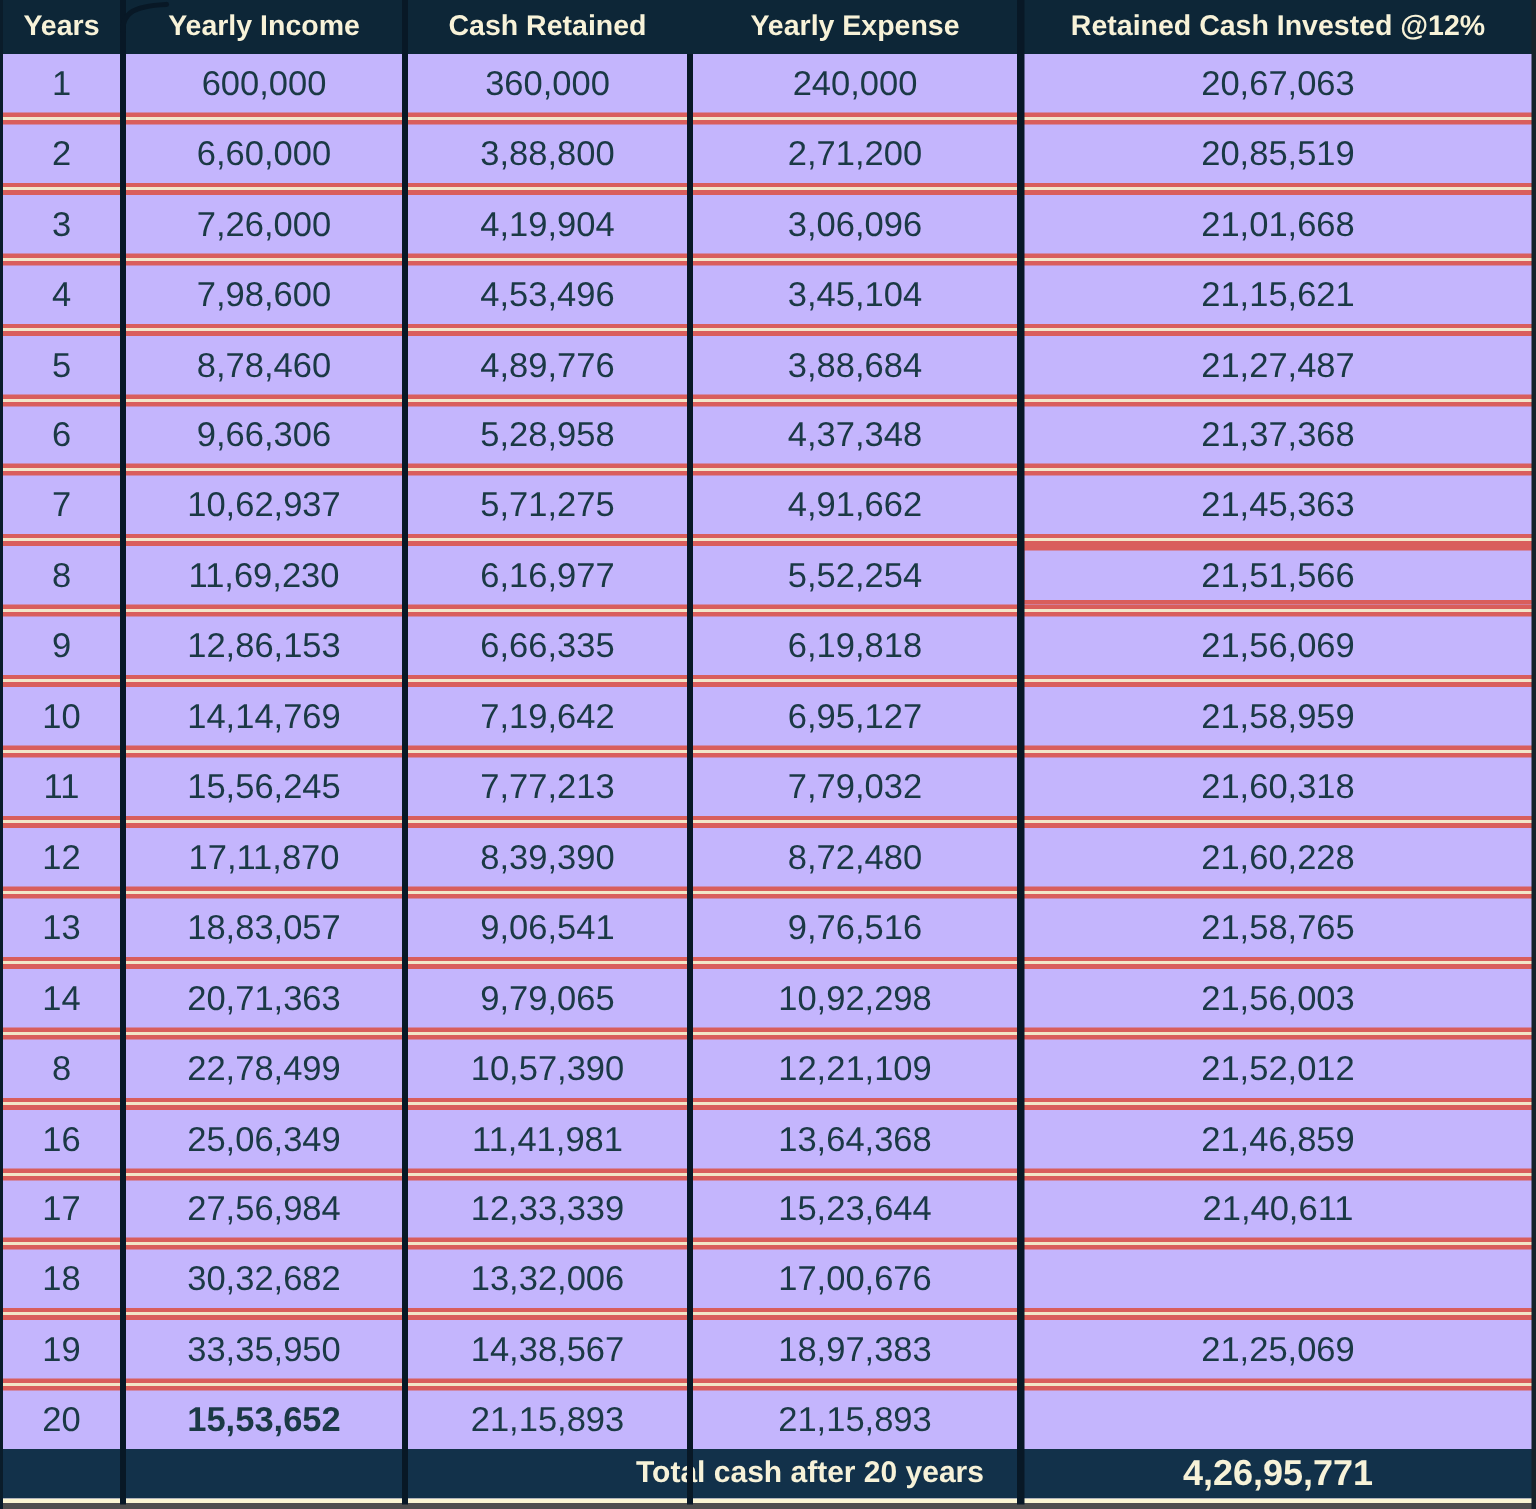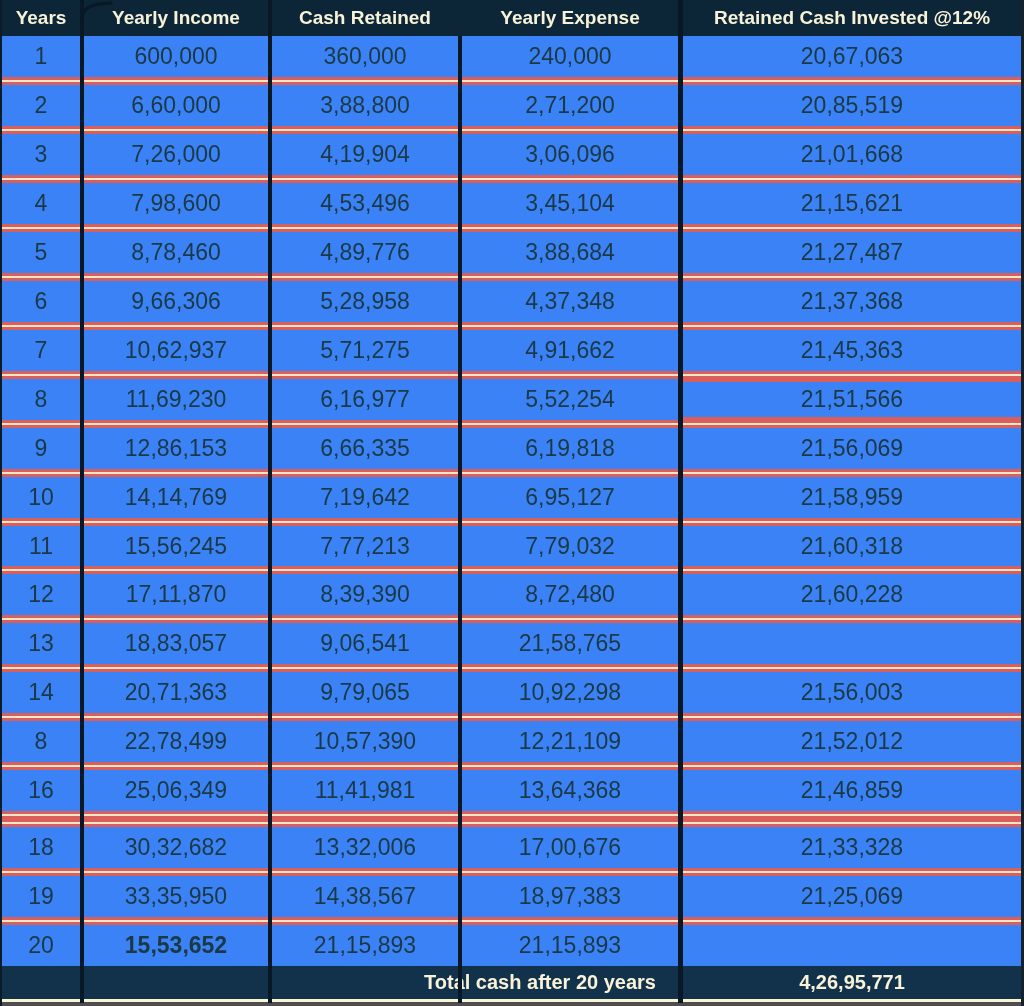--- a/index.html
+++ b/index.html
@@ -1,19 +1,19 @@
 <!DOCTYPE html>
 <html><head>
 <meta charset="utf-8">
 <style>
   html,body{margin:0;padding:0;background:#e8e8e8;}
   .stage{
     position:relative;
     width:1024px;height:1006px;
-    background:#3b82f6;
+    background:#c4b5fd;
     overflow:hidden;
     font-family:"Liberation Sans", sans-serif;
   }
   
   .thead{
     display:grid;
     grid-template-columns:82px 188px 190px 220px 344px;
     height:36px;
     background:#0d2637;
   }
@@ -56,21 +56,21 @@
   .tfoot .flabel{
     flex:0 0 680px;
     text-align:right;
     padding-right:24px;
     box-sizing:border-box;
     color:#f7f2d8;font-weight:bold;font-size:20px;
   }
   .tfoot .fvalue{
     flex:0 0 344px;
     text-align:center;
-    color:#f7f2d8;font-weight:bold;font-size:20px;
+    color:#f7f2d8;font-weight:bold;font-size:24px;
   }
   .bottom-strip{
     position:absolute;left:0;right:0;bottom:0;height:7px;
     background:#faf5d2;
     border-bottom:4px solid #4e4e4e;
     box-sizing:border-box;
   }
   
   .vline{
     position:absolute;top:0;bottom:3px;width:4px;
@@ -195,20 +195,21 @@
         <div class="tcell">17,11,870</div>
         <div class="tcell">8,39,390</div>
         <div class="tcell">8,72,480</div>
         <div class="tcell">21,60,228</div>
       </div>
       <div class="sep"></div>
       <div class="trow">
         <div class="tcell">13</div>
         <div class="tcell">18,83,057</div>
         <div class="tcell">9,06,541</div>
+        <div class="tcell">9,76,516</div>
         <div class="tcell">21,58,765</div>
       </div>
       <div class="sep"></div>
       <div class="trow">
         <div class="tcell">14</div>
         <div class="tcell">20,71,363</div>
         <div class="tcell">9,79,065</div>
         <div class="tcell">10,92,298</div>
         <div class="tcell">21,56,003</div>
       </div>
@@ -222,27 +223,33 @@
       </div>
       <div class="sep"></div>
       <div class="trow">
         <div class="tcell">16</div>
         <div class="tcell">25,06,349</div>
         <div class="tcell">11,41,981</div>
         <div class="tcell">13,64,368</div>
         <div class="tcell">21,46,859</div>
       </div>
       <div class="sep"></div>
+      <div class="trow">
+        <div class="tcell">17</div>
+        <div class="tcell">27,56,984</div>
+        <div class="tcell">12,33,339</div>
+        <div class="tcell">15,23,644</div>
+        <div class="tcell">21,40,611</div>
+      </div>
       <div class="sep"></div>
       <div class="trow">
         <div class="tcell">18</div>
         <div class="tcell">30,32,682</div>
         <div class="tcell">13,32,006</div>
         <div class="tcell">17,00,676</div>
-        <div class="tcell">21,33,328</div>
       </div>
       <div class="sep"></div>
       <div class="trow">
         <div class="tcell">19</div>
         <div class="tcell">33,35,950</div>
         <div class="tcell">14,38,567</div>
         <div class="tcell">18,97,383</div>
         <div class="tcell">21,25,069</div>
       </div>
       <div class="sep"></div>

